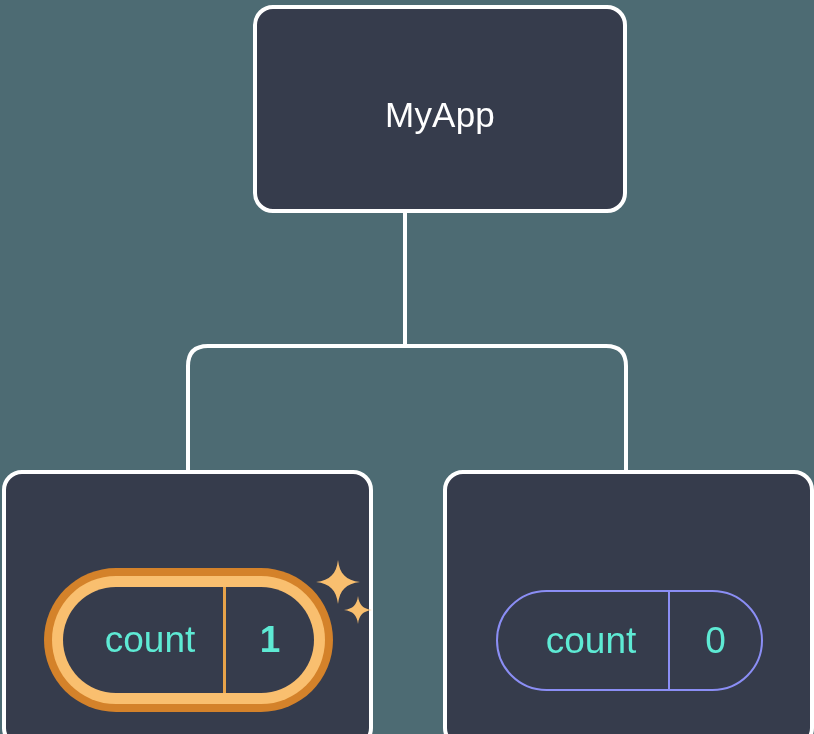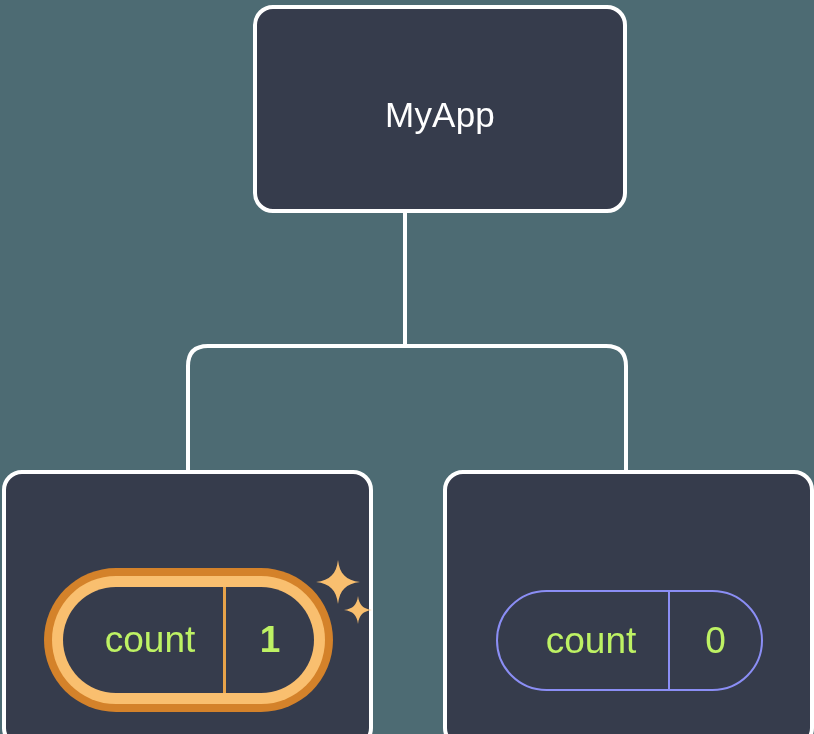--- a/index.html
+++ b/index.html
@@ -92,21 +92,21 @@
     align-items: stretch;
     border-radius: 999px;
     background: transparent;
   }
 
   .pill-key,
   .pill-val {
     display: flex;
     align-items: center;
     justify-content: center;
-    color: #bef264;
+    color: #5eead4;
     white-space: nowrap;
     box-sizing: border-box;
     text-align: center;
   }
 
   
   .pill-plain {
     left: 496px;
     top: 590px;
     width: 267px;

